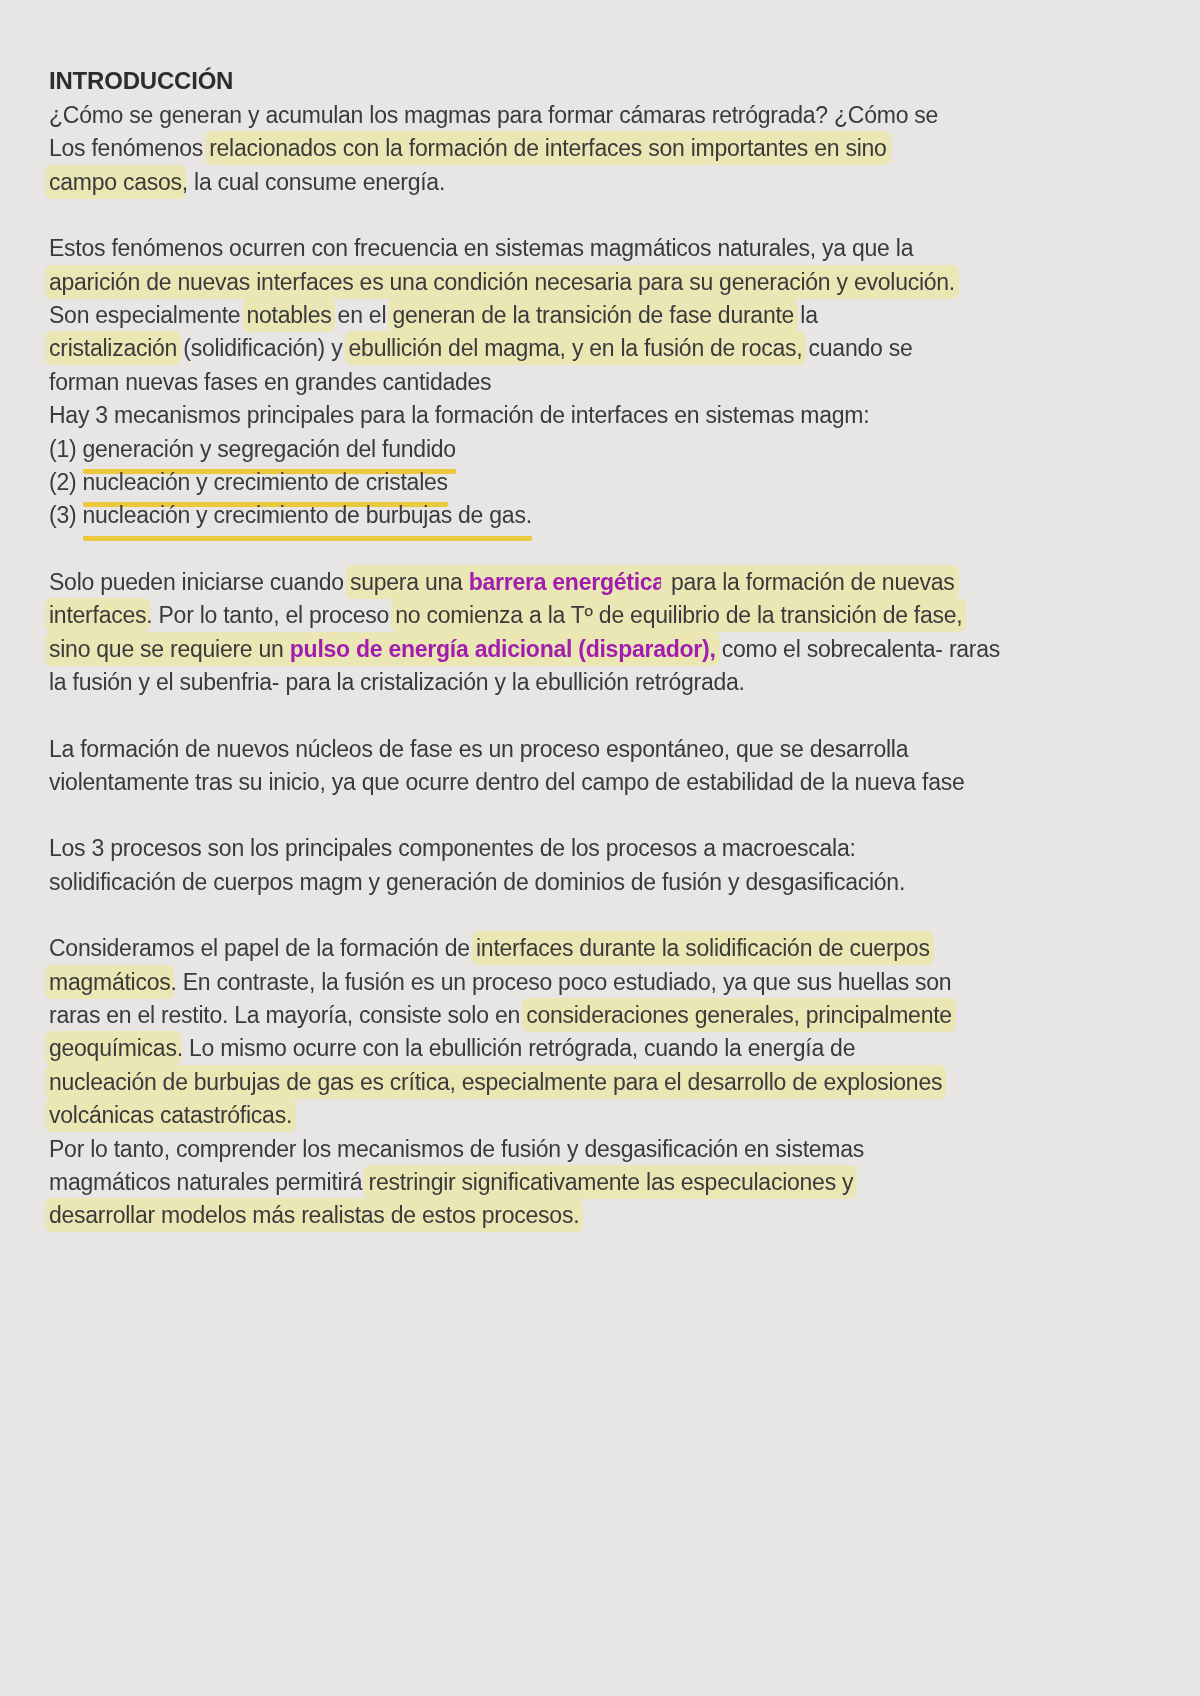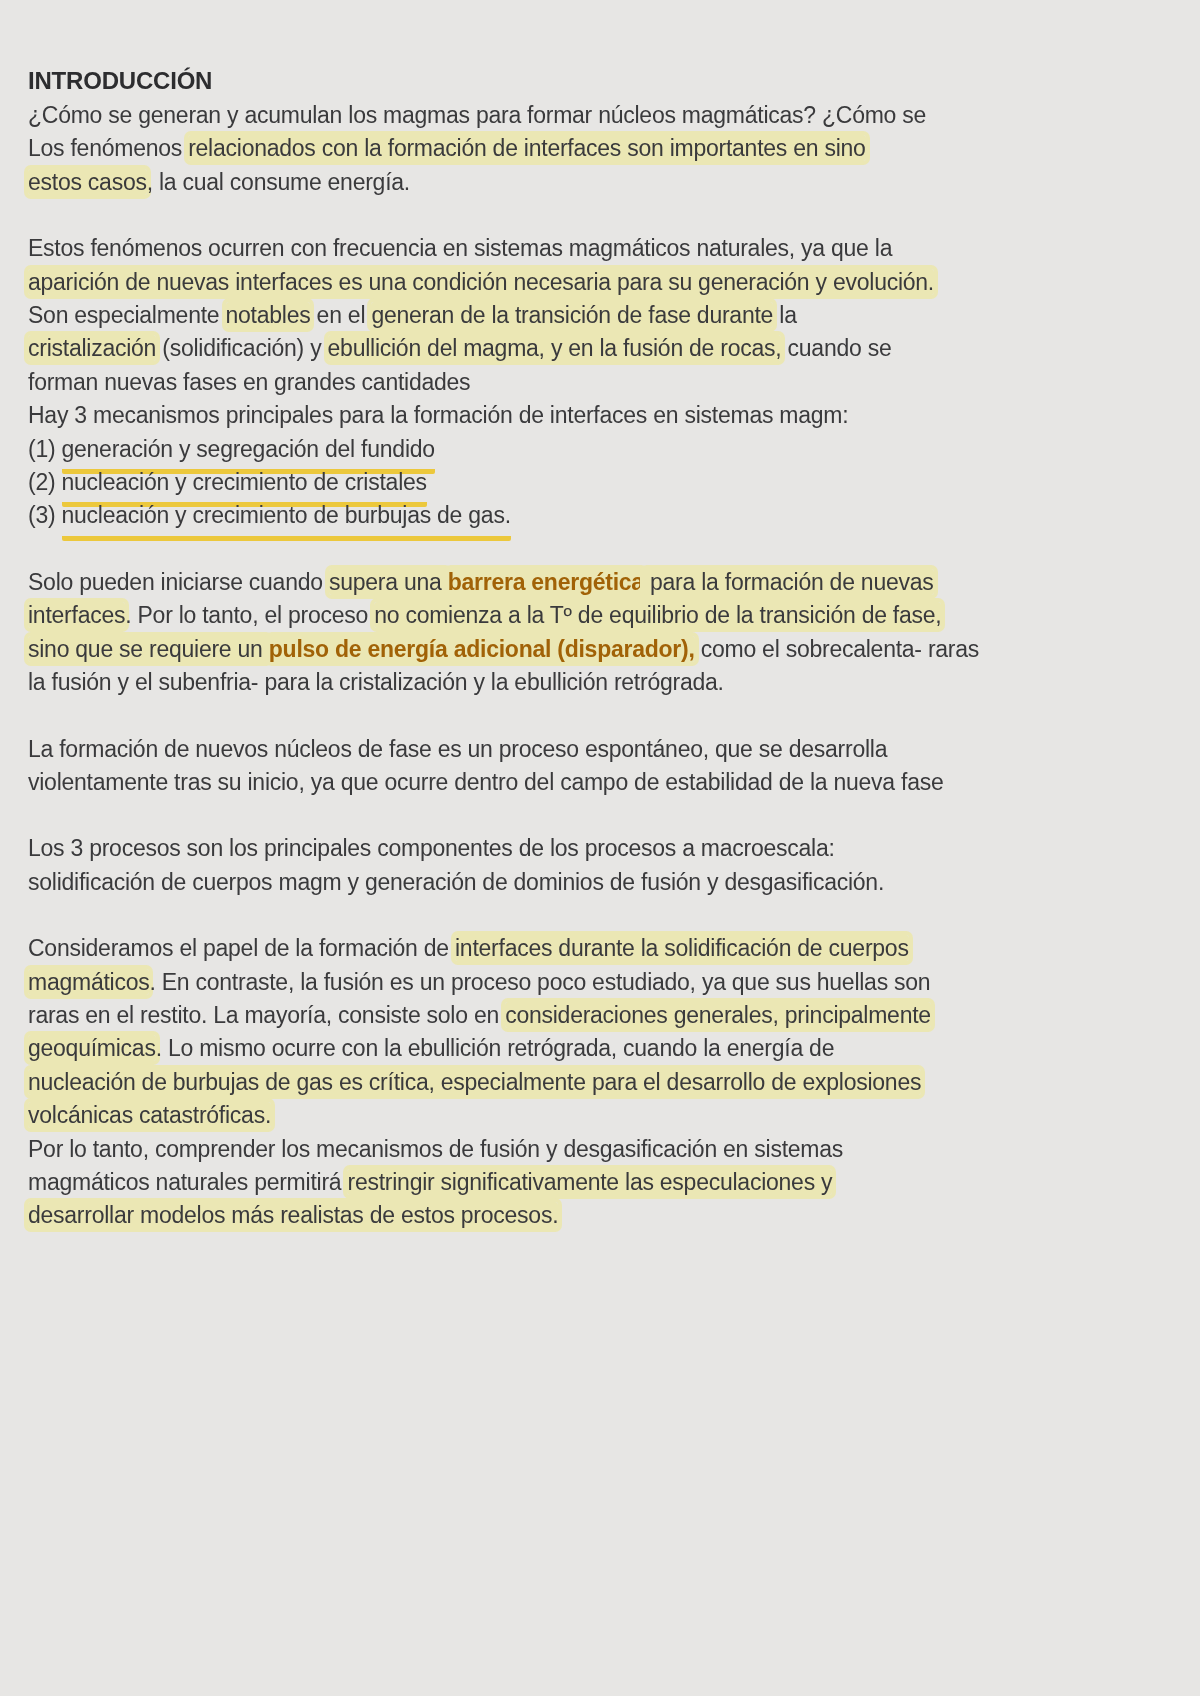--- a/index.html
+++ b/index.html
@@ -11,21 +11,21 @@
     height: 1696px;
     background: #e7e6e4;
     overflow: hidden;
     font-family: "Liberation Sans", sans-serif;
     color: #3a3a3c;
   }
   .page {
     box-sizing: border-box;
     width: 1200px;
     height: 1696px;
-    padding: 64px 28px 0 28px;
+    padding: 64px 28px 0 49px;
   }
   .title {
     font-size: 24px;
     font-weight: bold;
     color: #2d2d2f;
     line-height: 33px;
     margin: 0;
     letter-spacing: -0.2px;
   }
   .doc-body {
@@ -41,40 +41,40 @@
   .spacer {
     height: 33px;
   }
   .hl {
     background: #ebe7b4;
     box-shadow: 0 0 0 4px #ebe7b4;
     border-radius: 3px;
   }
   .bold {
     font-weight: bold;
-    color: #a16207;
+    color: #a21caf;
   }
   .mark-ul {
     display: inline-block;
     border-bottom: 5px solid #ecc83c;
     padding-bottom: 3px;
     margin-bottom: -8px;
     border-radius: 2px;
   }
 </style>
 </head>
 <body>
 
 <div class="page">
   <h1 class="title">INTRODUCCIÓN</h1>
   <div class="doc-body">
       <div class="paragraph">
-        <div class="line"><span>¿Cómo se generan y acumulan los magmas para formar núcleos magmáticas? ¿Cómo se</span></div>
+        <div class="line"><span>¿Cómo se generan y acumulan los magmas para formar cámaras retrógrada? ¿Cómo se</span></div>
         <div class="line"><span>Los fenómenos </span><span class="hl">relacionados con la formación de interfaces son importantes en sino</span></div>
-        <div class="line"><span class="hl">estos casos</span><span>, la cual consume energía.</span></div>
+        <div class="line"><span class="hl">campo casos</span><span>, la cual consume energía.</span></div>
       </div>
       <div class="spacer"></div>
       <div class="paragraph">
         <div class="line"><span>Estos fenómenos ocurren con frecuencia en sistemas magmáticos naturales, ya que la</span></div>
         <div class="line"><span class="hl">aparición de nuevas interfaces es una condición necesaria para su generación y evolución.</span></div>
         <div class="line"><span>Son especialmente </span><span class="hl">notables</span><span> en el </span><span class="hl">generan de la transición de fase durante</span><span> la</span></div>
         <div class="line"><span class="hl">cristalización</span><span> (solidificación) y </span><span class="hl">ebullición del magma, y en la fusión de rocas,</span><span> cuando se</span></div>
         <div class="line"><span>forman nuevas fases en grandes cantidades</span></div>
         <div class="line"><span>Hay 3 mecanismos principales para la formación de interfaces en sistemas magm:</span></div>
         <div class="line"><span>(1) </span><span class="mark-ul">generación y segregación del fundido</span></div>

